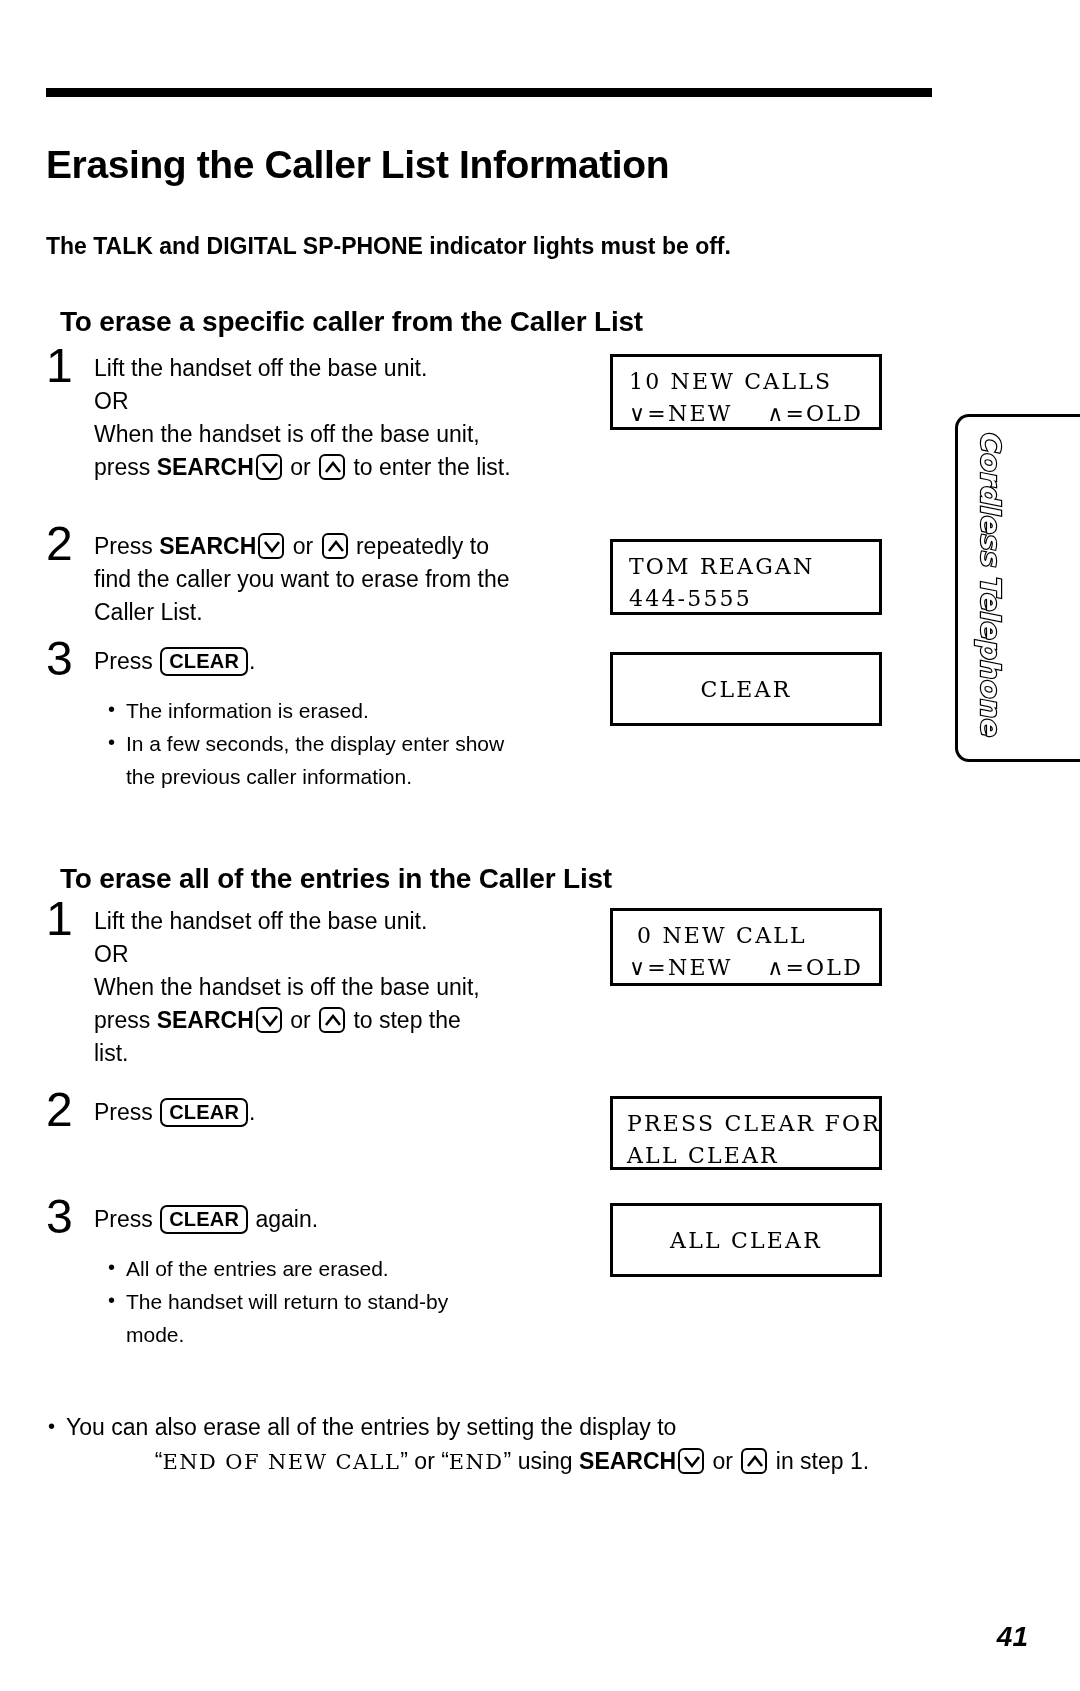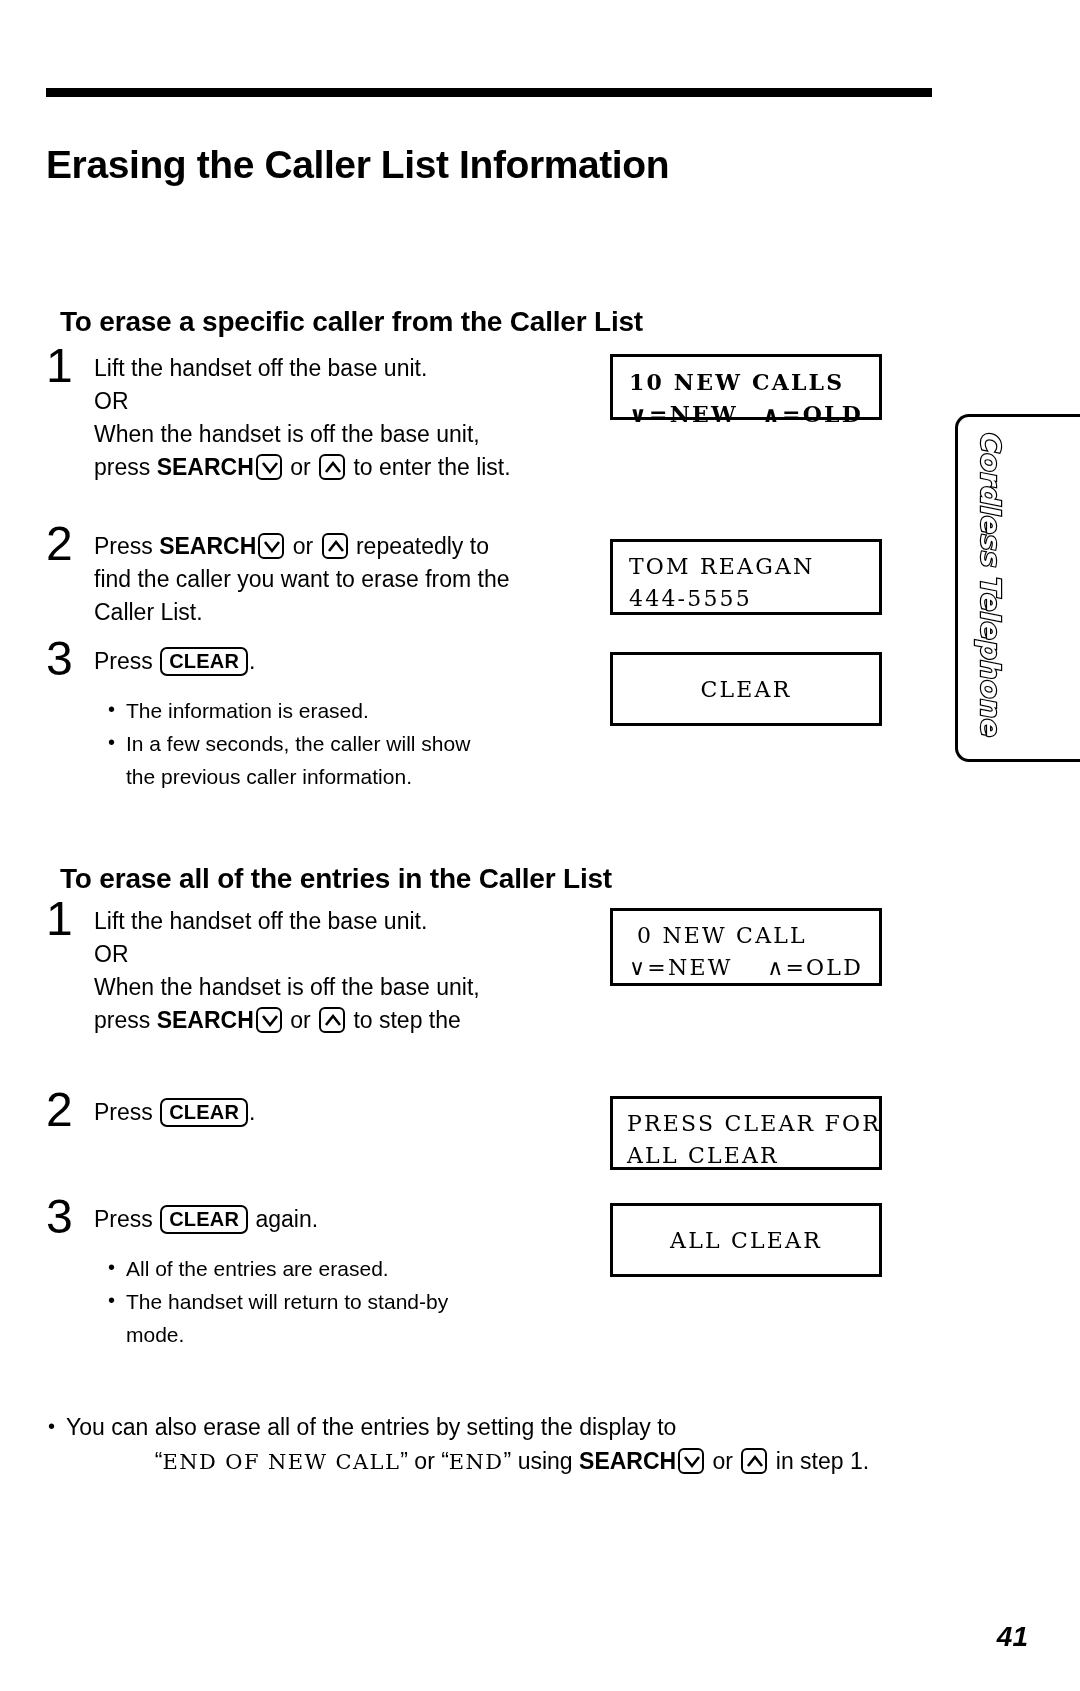--- a/index.html
+++ b/index.html
@@ -221,20 +221,21 @@
 </style>
 </head>
 <body>
 
 <div class="page">
 
   <div class="top-rule"></div>
 
   <h1 class="page-title">Erasing the Caller List Information</h1>
 
+  <div class="intro-2">The TALK and DIGITAL SP-PHONE indicator lights must be off.</div>
 
   <h2 class="section-title" id="sec1-title">To erase a specific caller from the Caller List</h2>
 
   <div class="step" style="top:352px;">
     <div class="step-num">1</div>
     <div class="step-body">
       <div class="line">Lift the handset off the base unit.</div>
       <div class="line">OR</div>
       <div class="line">When the handset is off the base unit,</div>
       <div class="line"><span>press </span><span class="b">SEARCH</span><span class="keybox"><svg width="20" height="18" viewBox="0 0 20 18">
@@ -258,26 +259,26 @@
     </div>
   </div>
 
   <div class="step" style="top:645px;">
     <div class="step-num">3</div>
     <div class="step-body">
       <div class="line"><span>Press </span><span class="clearkey">CLEAR</span><span>.</span></div>
     </div>
     <div class="bullets">
       <div class="bl">The information is erased.</div>
-      <div class="bl">In a few seconds, the caller will show</div>
+      <div class="bl">In a few seconds, the display enter show</div>
       <div class="cont">the previous caller information.</div>
     </div>
   </div>
 
-  <div class="lcd" style="left:610px; top:354px; width:272px; height:66px;font-weight:bold;">
+  <div class="lcd" style="left:610px; top:354px; width:272px; height:76px;">
     <div class="row r1">10 NEW CALLS</div>
     <div class="row r2">∨=NEW</div>
     <div class="right">∧=OLD</div>
   </div>
 
   <div class="lcd" style="left:610px; top:539px; width:272px; height:76px;">
     <div class="row r1">TOM REAGAN</div>
     <div class="row r2">444-5555</div>
   </div>
 
@@ -295,20 +296,21 @@
     <div class="step-num">1</div>
     <div class="step-body">
       <div class="line">Lift the handset off the base unit.</div>
       <div class="line">OR</div>
       <div class="line">When the handset is off the base unit,</div>
       <div class="line"><span>press </span><span class="b">SEARCH</span><span class="keybox"><svg width="20" height="18" viewBox="0 0 20 18">
               <polyline points="3,4 10,13 17,4" fill="none" stroke="#000" stroke-width="2.6"></polyline>
             </svg></span><span> or </span><span class="keybox"><svg width="20" height="18" viewBox="0 0 20 18">
               <polyline points="3,13 10,4 17,13" fill="none" stroke="#000" stroke-width="2.6"></polyline>
             </svg></span><span> to step the</span></div>
+      <div class="line">list.</div>
     </div>
   </div>
 
   <div class="step" style="top:1096px;">
     <div class="step-num">2</div>
     <div class="step-body">
       <div class="line"><span>Press </span><span class="clearkey">CLEAR</span><span>.</span></div>
     </div>
   </div>
 

